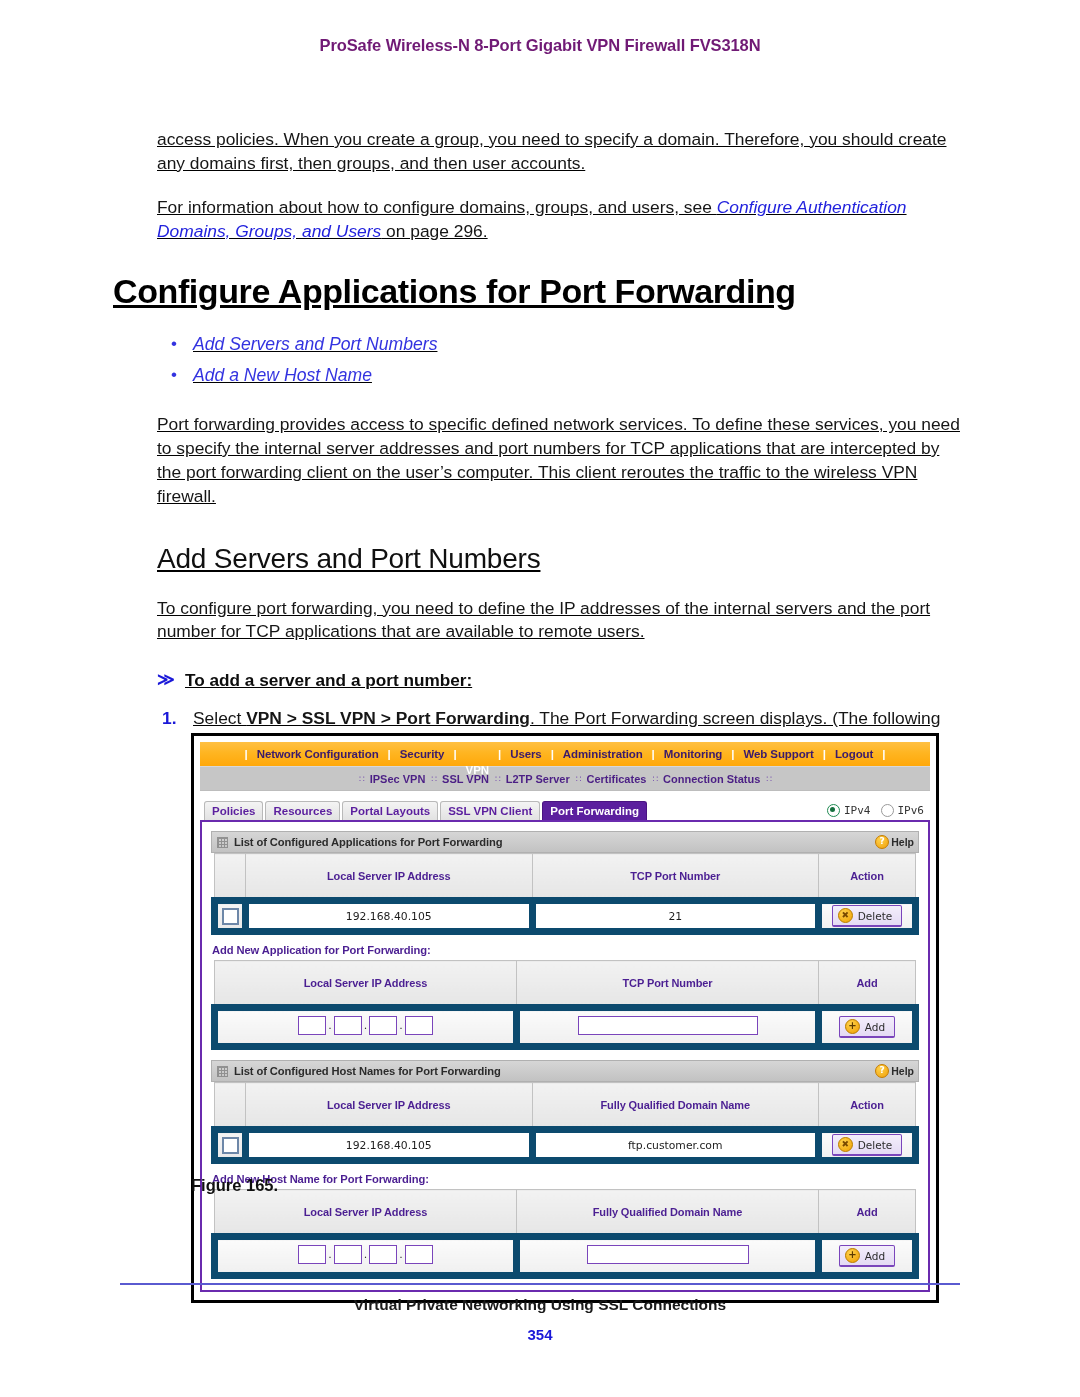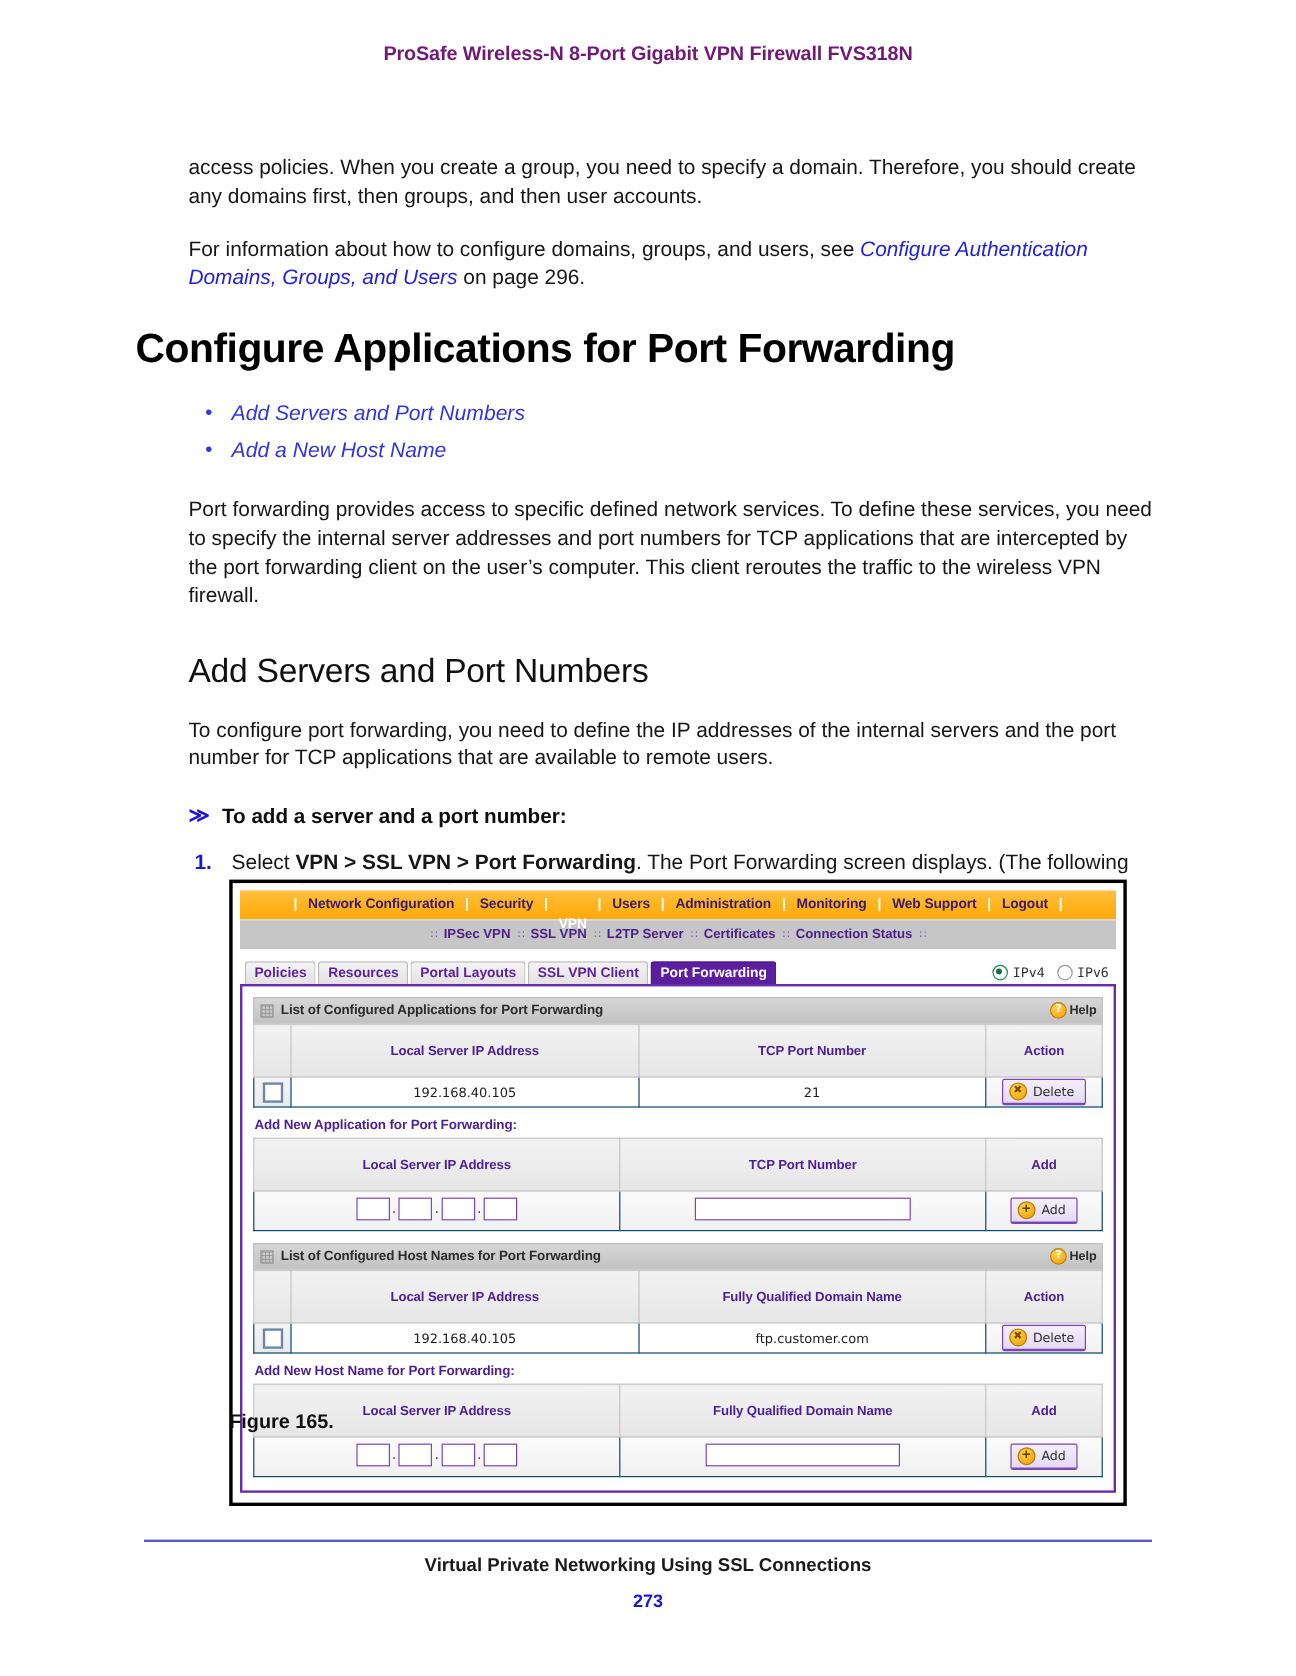--- a/index.html
+++ b/index.html
@@ -28,20 +28,21 @@
     letter-spacing: -0.1px;
     color: #701a75;
   }
 
   
   .page-col {
     position: absolute;
     top: 128px;
     left: 157px;
     width: 805px;
+    text-decoration: underline;
   }
 
   p.body-text {
     margin: 0 0 20px 0;
     font-size: 17.4px;
     line-height: 1.37;
     color: #161616;
   }
   .xref {
     color: #2222dd;
@@ -313,21 +314,21 @@
     border: 1px solid #c2c2c2;
     font-size: 11px;
     font-weight: bold;
     color: #4b1f92;
     height: 19px;
     padding: 12px 2px;
     text-align: center;
     letter-spacing: -0.1px;
   }
   table.ui-table td {
-    border: 1px solid #0c4a6e;
+    border: 7px solid #0c4a6e;
     font-size: 10.8px;
     color: #1c1c1c;
     height: 24px;
     text-align: center;
     background: #ffffff;
     padding: 0 2px;
     font-family: "DejaVu Sans", sans-serif;
   }
   table.ui-table td.cb-cell {
     background: linear-gradient(180deg,#f4f4f4 0%,#eaeaea 100%);
@@ -693,13 +694,13 @@
 
       </div>
     </div>
   </div>
 </div>
 
 <div class="fig-caption">Figure 165.</div>
 
 <div class="footer-rule"></div>
 <div class="footer-title">Virtual Private Networking Using SSL Connections</div>
-<div class="footer-page">273</div>
+<div class="footer-page">354</div>
 
 </body></html>

